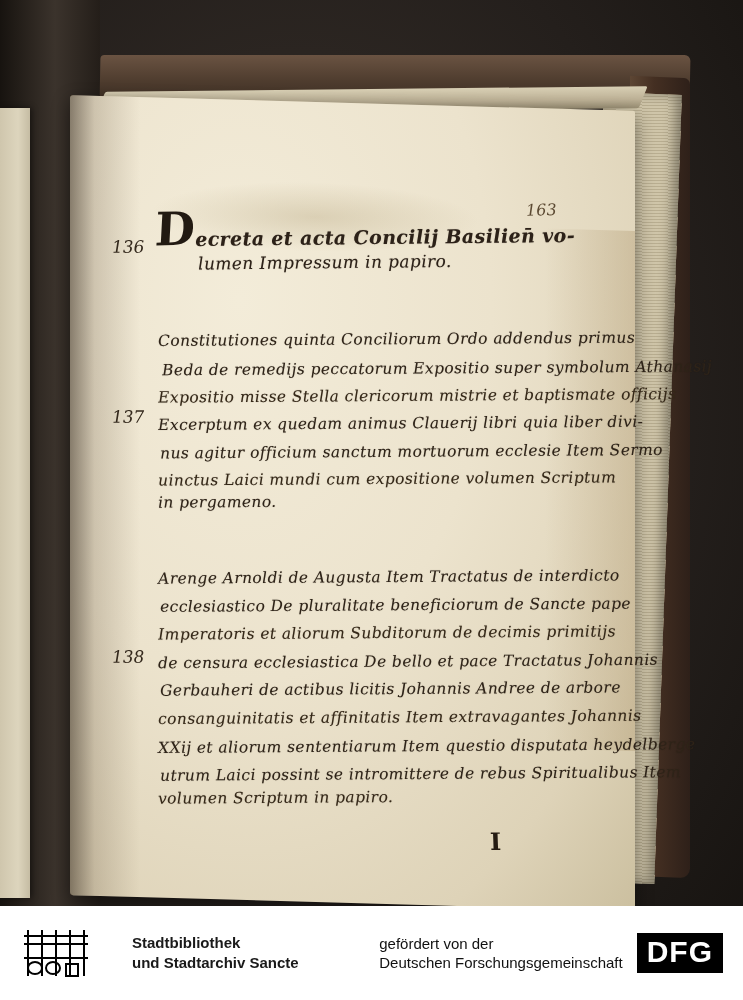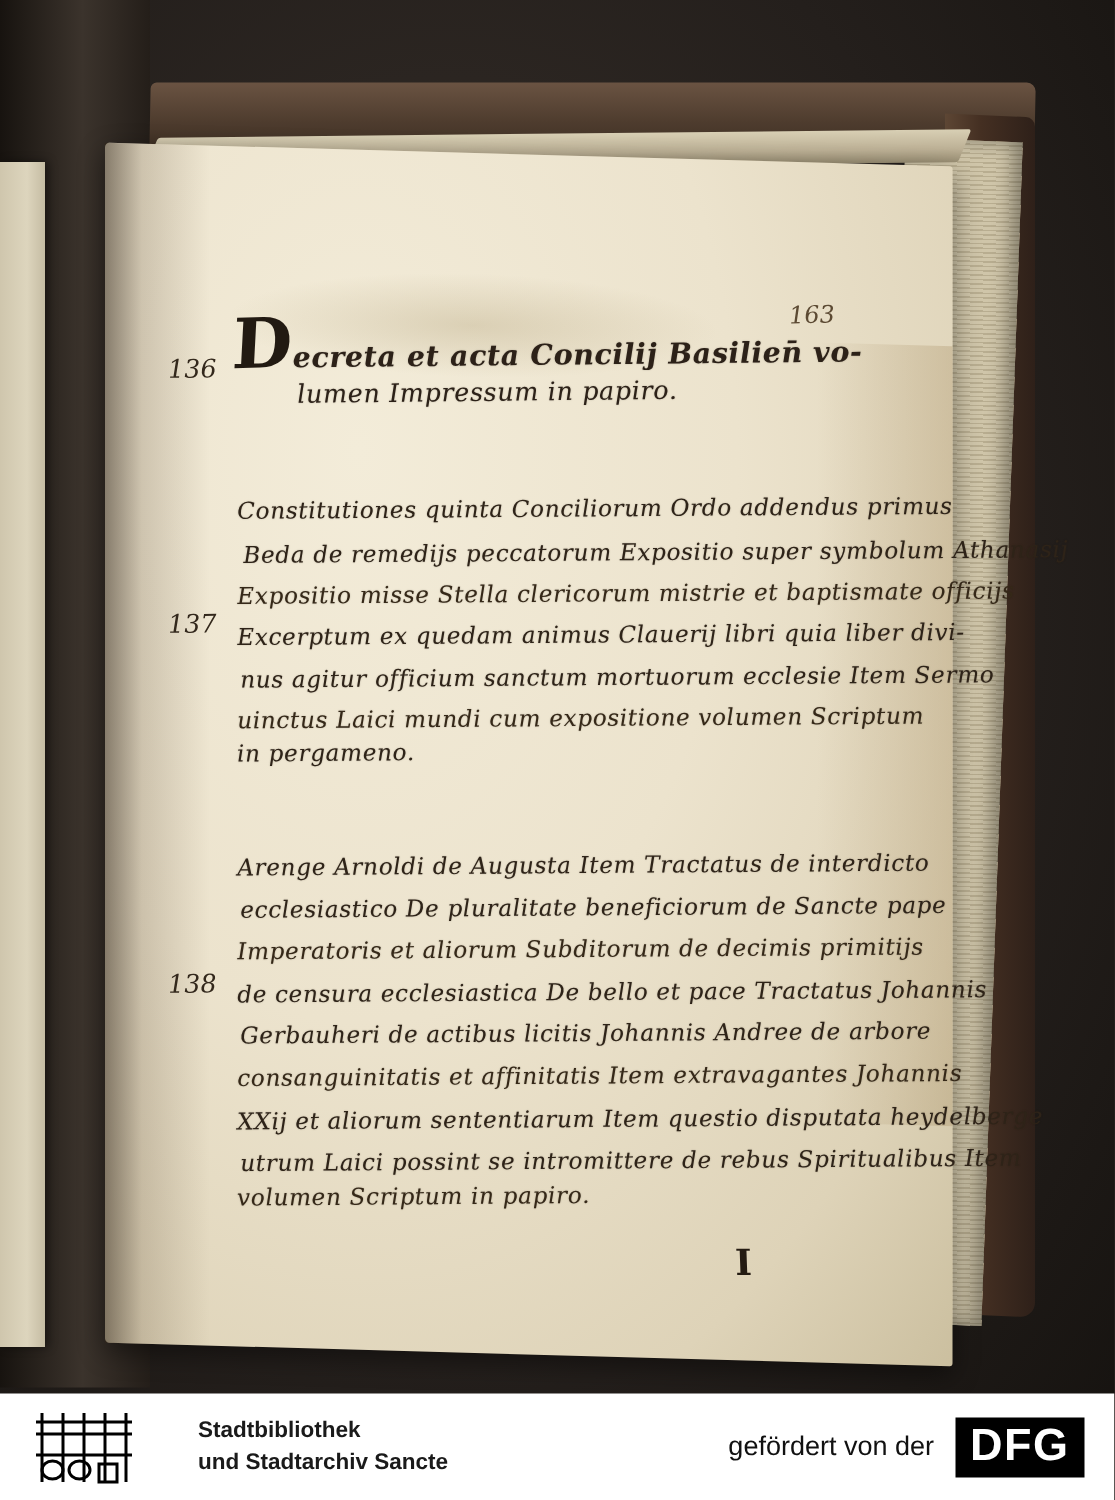--- a/index.html
+++ b/index.html
@@ -199,21 +199,21 @@
     font-weight: bold;
     font-size: 24px;
     color: #241b12;
     transform: rotate(-2deg);
   }
 
   
   .footer {
     position: absolute;
     left: 0; bottom: 0;
-    width: 743px; height: 71px;
+    width: 743px; height: 94px;
     background: #ffffff;
     display: flex;
     align-items: center;
   }
   .footer-logo {
     width: 96px;
     height: 58px;
     margin-left: 22px;
     flex: 0 0 auto;
     position: relative;
@@ -229,21 +229,21 @@
   }
   .footer-right {
     margin-left: auto;
     margin-right: 20px;
     display: flex;
     align-items: center;
     gap: 14px;
   }
   .footer-funder-text {
     font-family: "Liberation Sans", sans-serif;
-    font-size: 18px;
+    font-size: 15px;
     line-height: 1.3;
     color: #111;
     text-align: left;
   }
   .dfg-logo {
     background: #000;
     color: #fff;
     font-family: "Liberation Sans", sans-serif;
     font-weight: bold;
     font-size: 30px;
@@ -326,19 +326,20 @@
     </div>
 
     <div class="footer-left-text">
       <div>Stadtbibliothek</div>
       <div>und Stadtarchiv Sancte</div>
     </div>
 
     <div class="footer-right">
       <div class="footer-funder-text">
         <div>gefördert von der</div>
+        <div>Deutschen Forschungsgemeinschaft</div>
       </div>
       <div class="dfg-logo">DFG</div>
     </div>
 
   </div>
 
 </div>
 
 </body></html>

